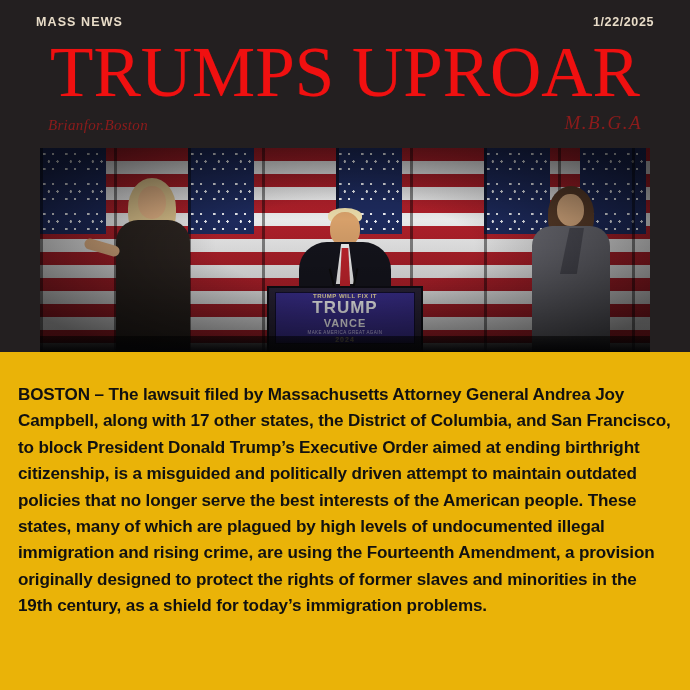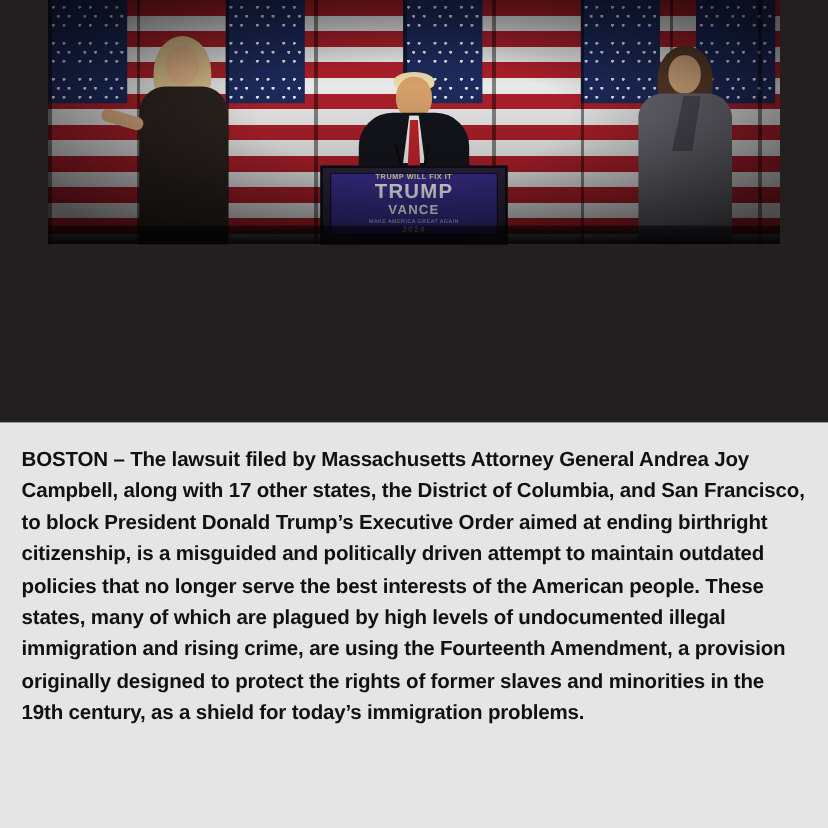--- a/index.html
+++ b/index.html
@@ -369,40 +369,51 @@
     height: 16px;
     background: linear-gradient(to bottom, rgba(0,0,0,0.55), #0b0b10);
   }
   
   .article {
     position: absolute;
     left: 0;
     right: 0;
     top: 352px;
     bottom: 0;
-    background: #e5e5e5;
-    padding: 18px 18px 0 18px;
+    background: #eab308;
+    padding: 30px 18px 0 18px;
     box-sizing: border-box;
   }
   .article p {
     margin: 0;
     color: #111111;
     font-family: "Liberation Sans", sans-serif;
     font-size: 17.1px;
     font-weight: bold;
     line-height: 1.545;
     letter-spacing: -0.15px;
     text-align: left;
   }
 </style>
 </head>
 <body>
 
 <div class="page">
 
+  <div class="masthead">
+    <div class="kicker-row">
+      <div class="kicker">MASS NEWS</div>
+      <div class="dateline">1/22/2025</div>
+    </div>
+    <div class="headline">TRUMPS UPROAR</div>
+    <div class="sub-row">
+      <div class="byline">Brianfor.Boston</div>
+      <div class="slogan">M.B.G.A</div>
+    </div>
+  </div>
 
   <div class="photo-wrap">
     <div class="photo">
       <div class="flag"></div>
       <div class="canton c1"></div>
       <div class="canton c2"></div>
       <div class="canton c3"></div>
       <div class="canton c4"></div>
       <div class="canton c5"></div>
       <div class="flag-seams"></div>

